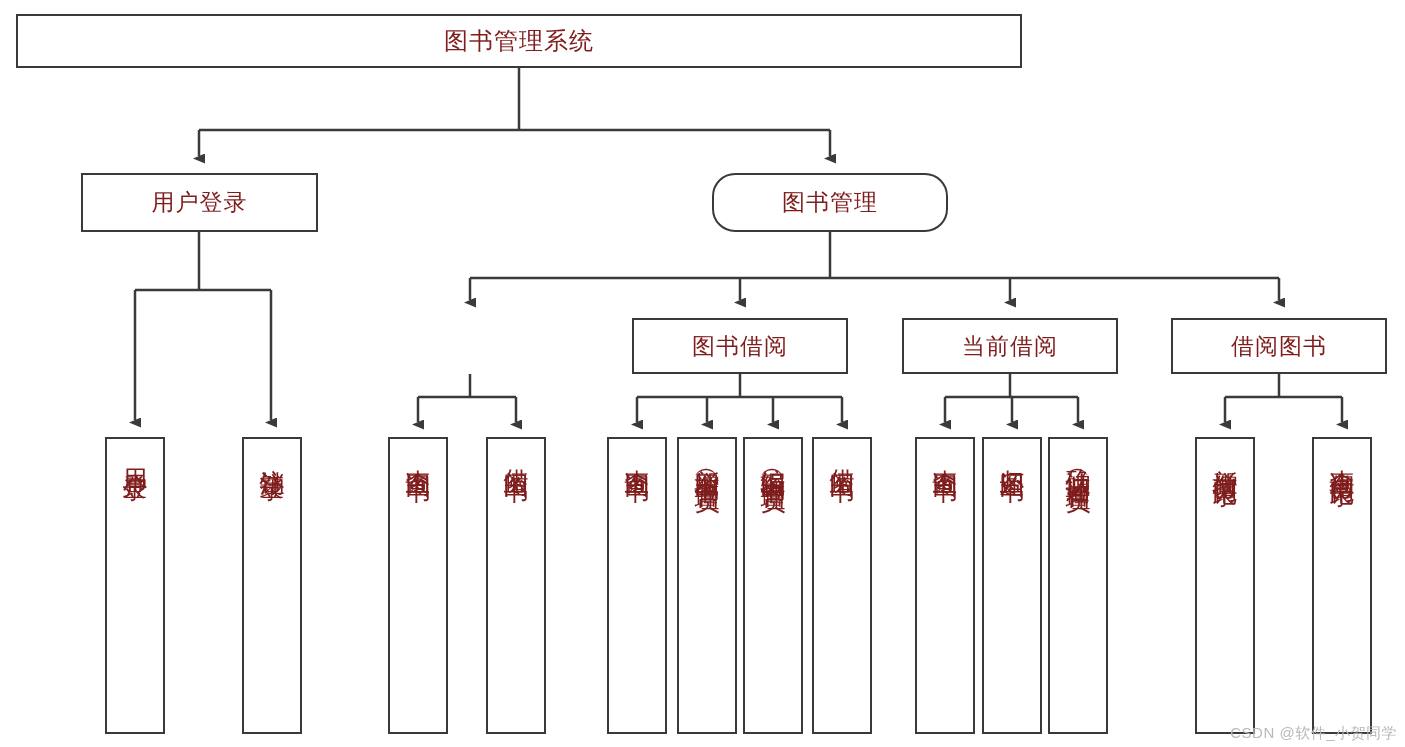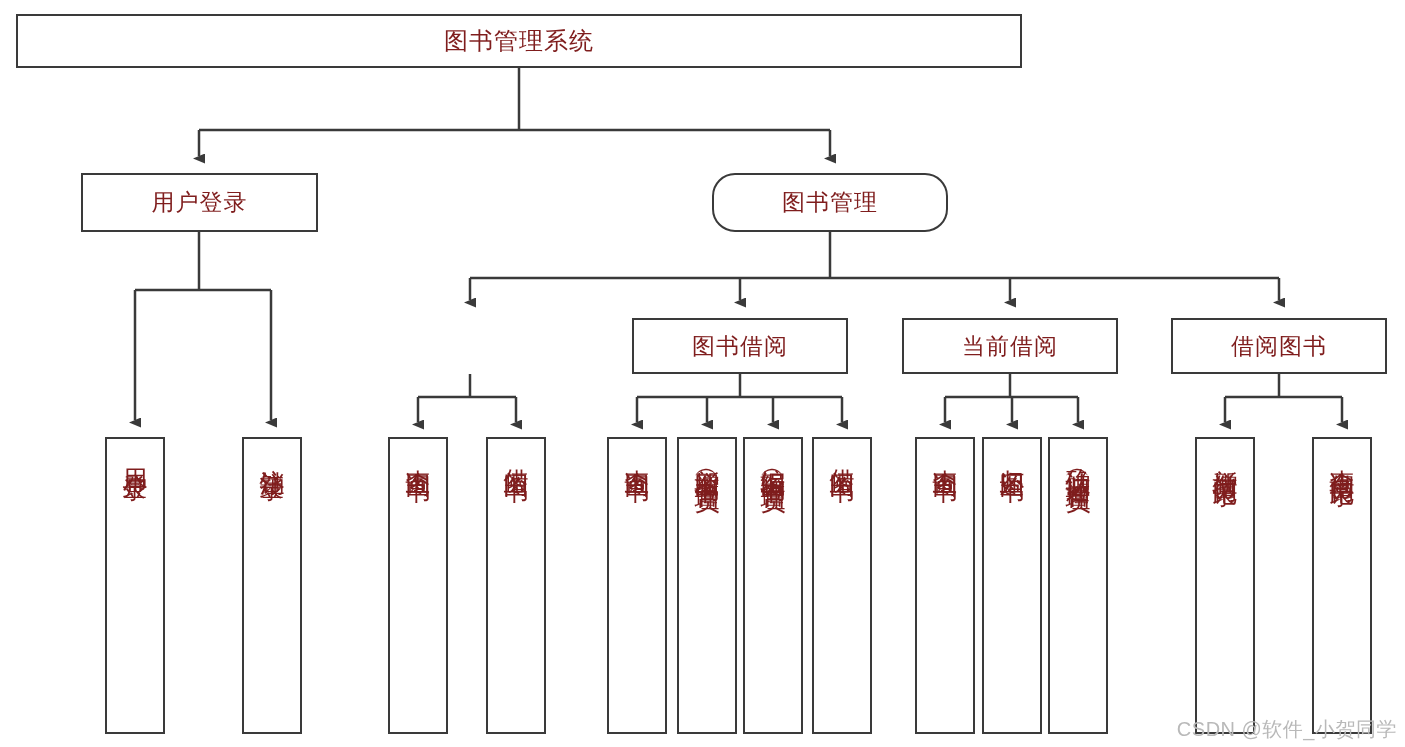--- a/index.html
+++ b/index.html
@@ -44,21 +44,21 @@
     writing-mode:vertical-rl;
     text-orientation:upright;
     font-size:25px;
     letter-spacing:3px;
     line-height:1;
     white-space:nowrap;
   }
   .watermark{
     position:absolute;
     right:8px;bottom:4px;
-    font-size:20px;
+    font-size:15px;
     color:#b9b9b9;
     letter-spacing:.5px;
     white-space:nowrap;
     font-family:"Liberation Sans","DejaVu Sans",sans-serif;
   }
 </style>
 </head>
 <body>
 
 <div id="canvas">

